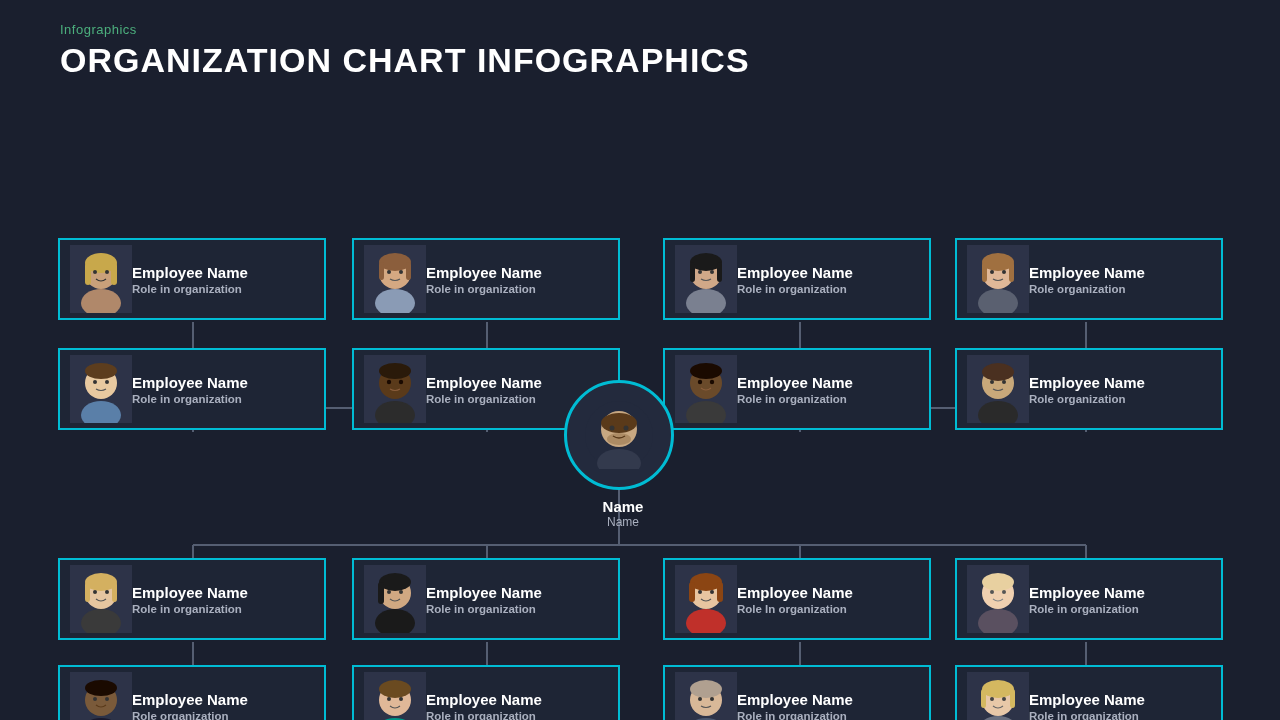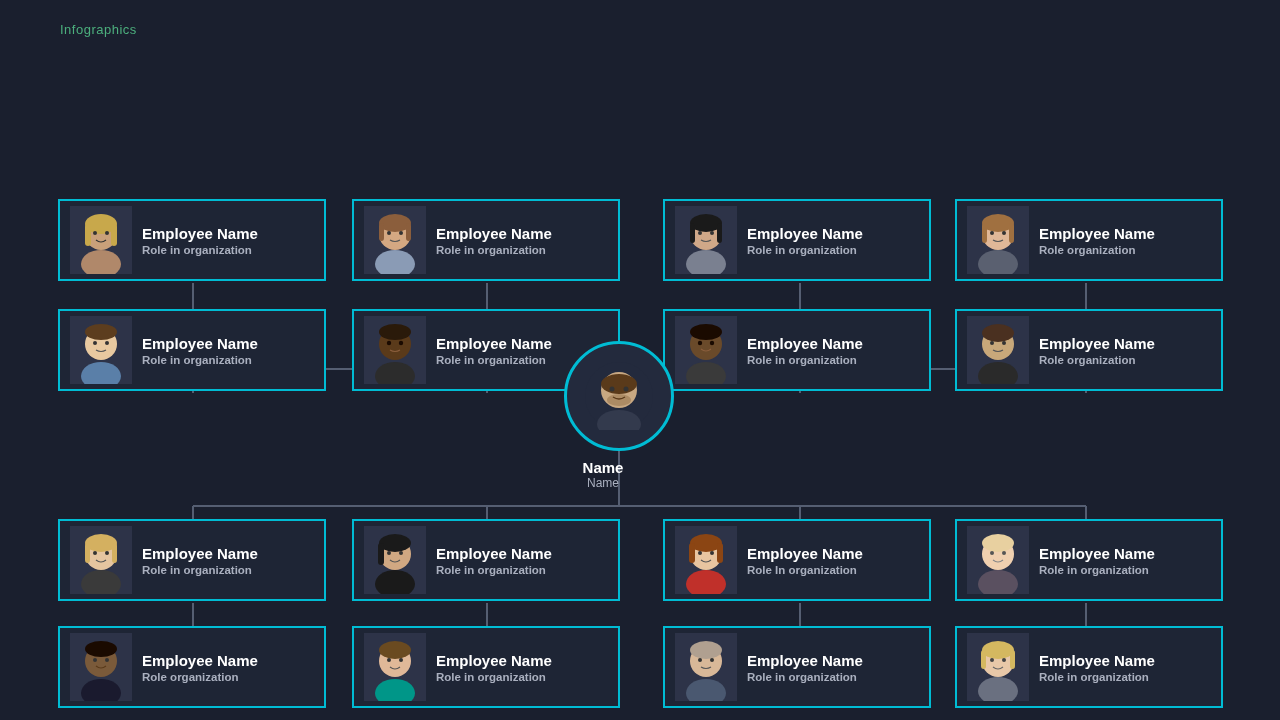--- a/index.html
+++ b/index.html
@@ -41,21 +41,20 @@
 
     
     .emp-card {
       position: absolute;
       width: 268px;
       height: 82px;
       border: 2px solid #00bcd4;
       background: #1e2535;
       display: flex;
       align-items: center;
-      gap: 10px;
       padding: 6px 10px;
     }
 
     .emp-avatar {
       width: 62px;
       height: 68px;
       background: #333a4d;
       flex-shrink: 0;
       overflow: hidden;
       display: flex;
@@ -104,21 +103,21 @@
       overflow: hidden;
     }
 
     .center-node svg {
       width: 68px;
       height: 68px;
     }
 
     .center-label {
       position: absolute;
-      left: 548px;
+      left: 568px;
       top: 408px;
       width: 110px;
       text-align: center;
     }
 
     .center-label .c-name {
       font-size: 15px;
       font-weight: 700;
       color: #fff;
     }
@@ -138,20 +137,21 @@
     }
 
     
     
   </style>
 </head>
 <body>
 
 <div class="header">
   <div class="infographics-label">Infographics</div>
+  <div class="main-title">ORGANIZATION CHART INFOGRAPHICS</div>
 </div>
 
 <div class="chart-container">
 
   <svg class="connectors">
 
     <line x1="193" y1="318" x2="619" y2="318" stroke="#555e72" stroke-width="2"></line>
     <line x1="619" y1="318" x2="619" y2="340" stroke="#555e72" stroke-width="2"></line>
     <line x1="619" y1="318" x2="1086" y2="318" stroke="#555e72" stroke-width="2"></line>
 

